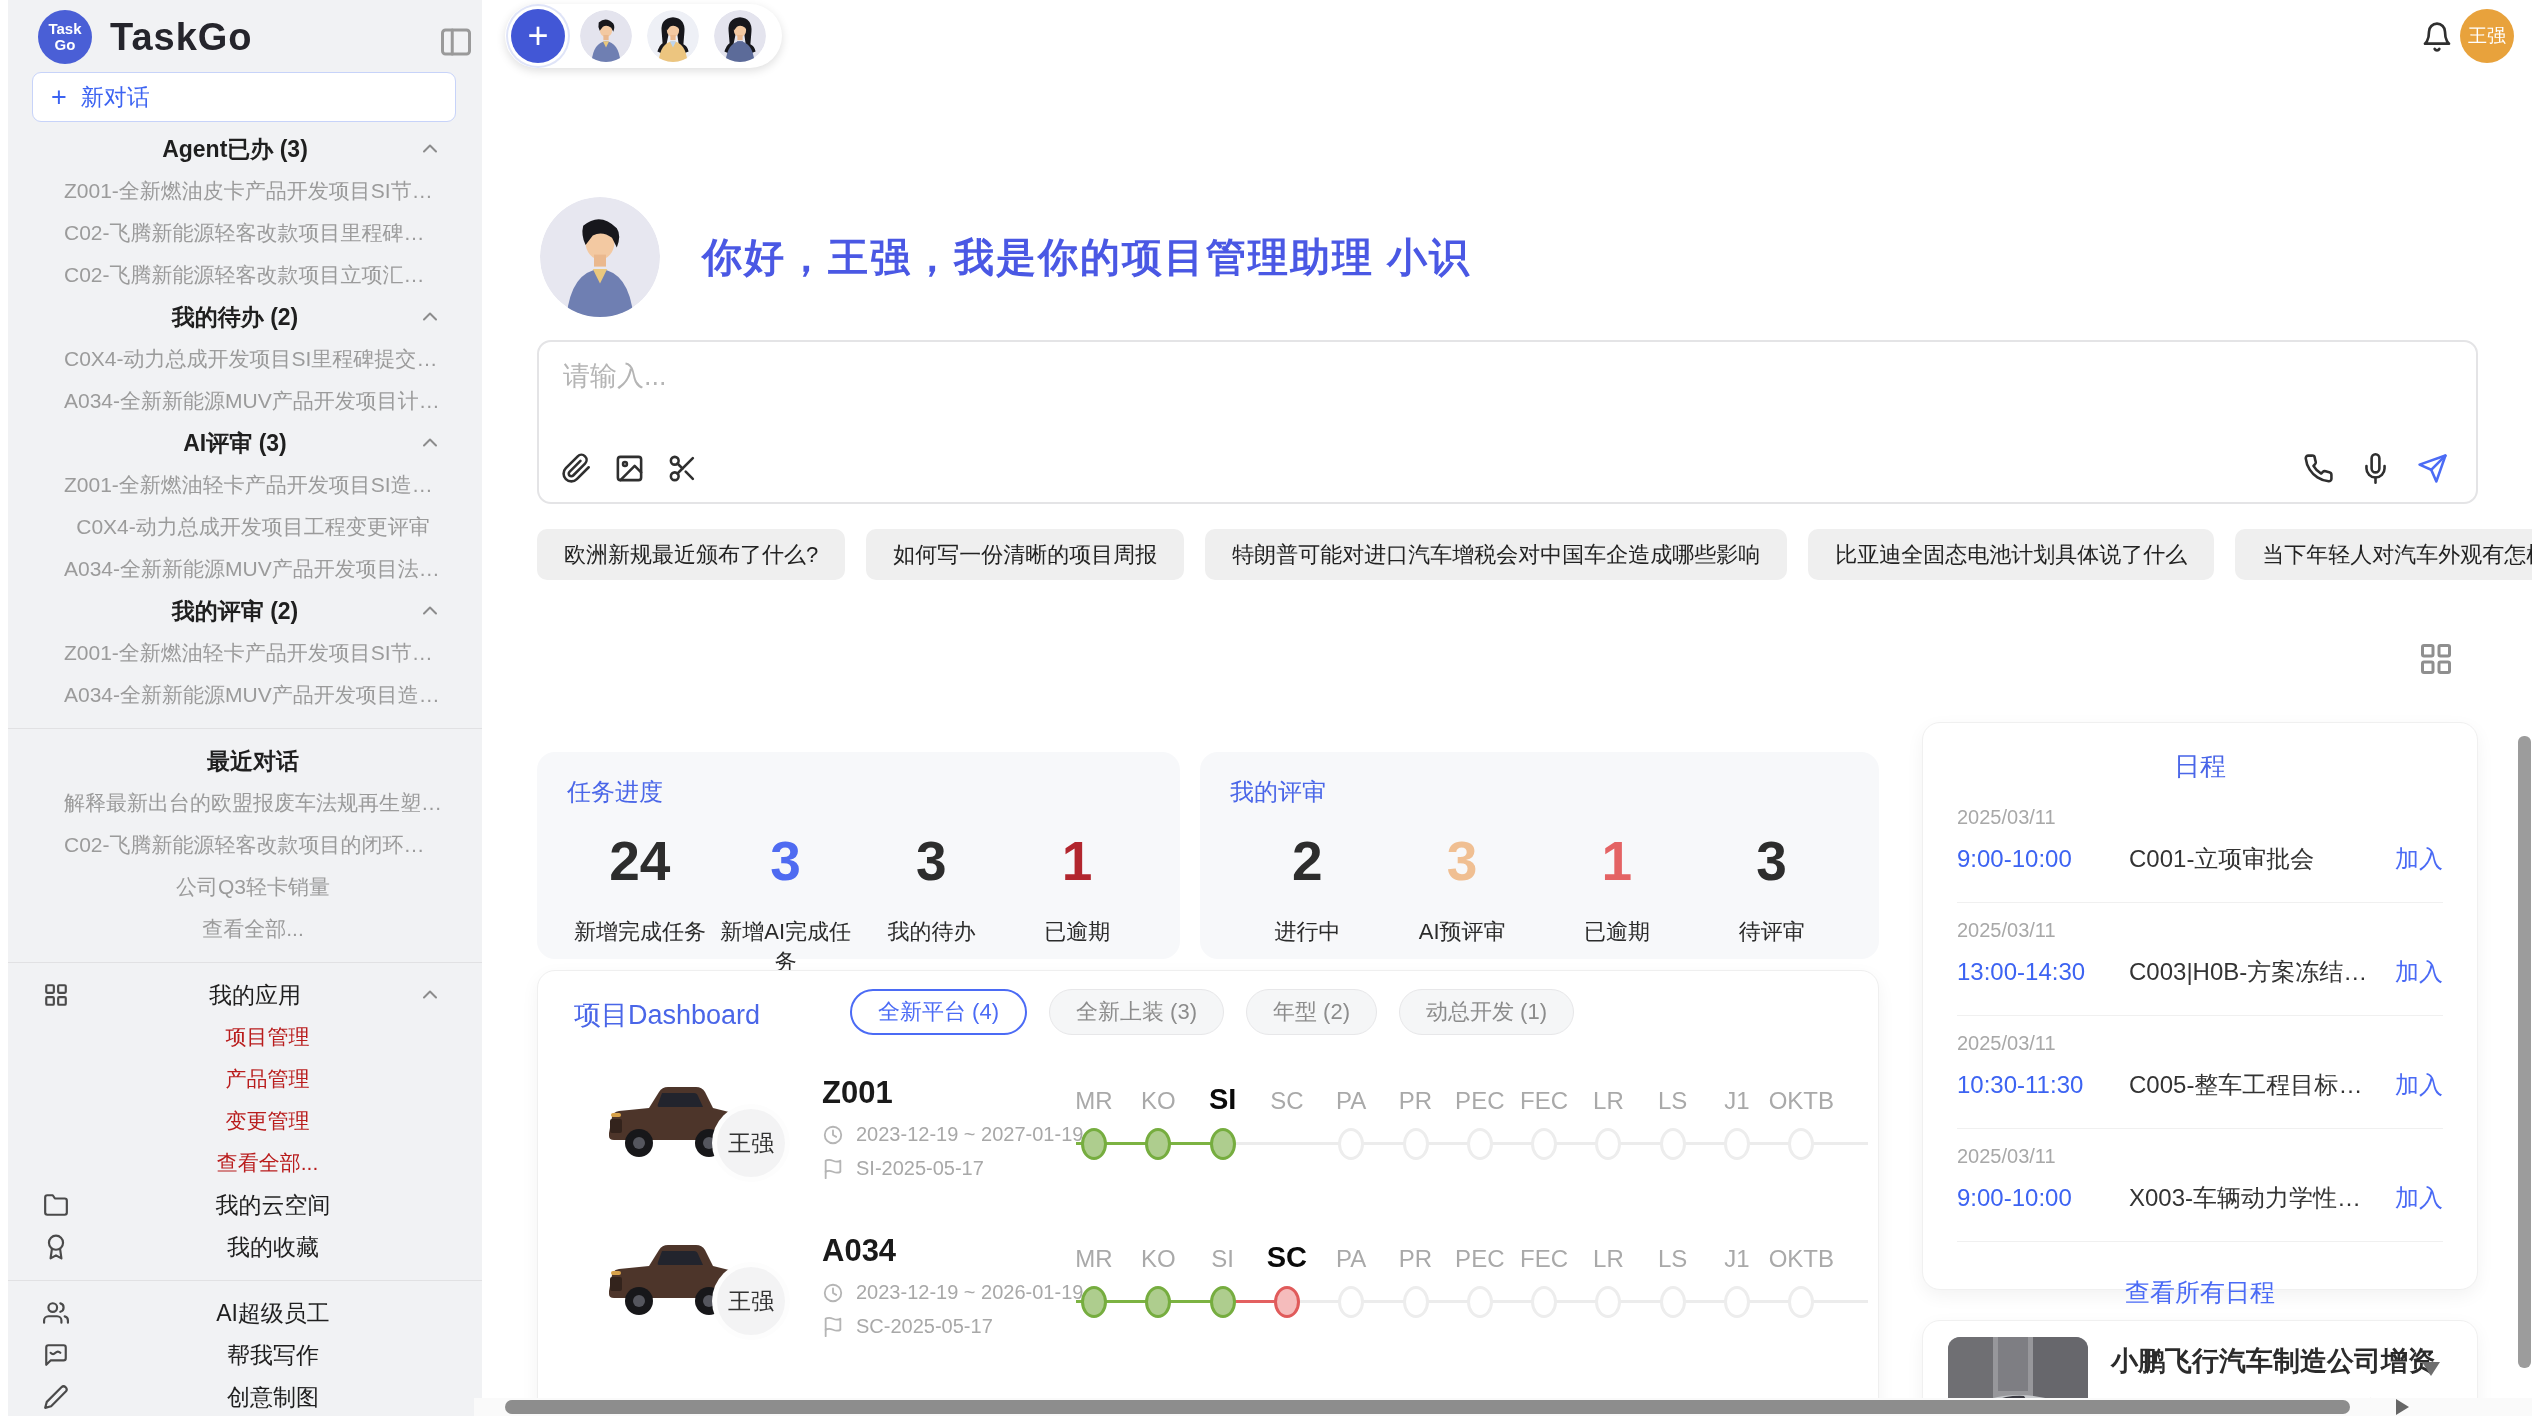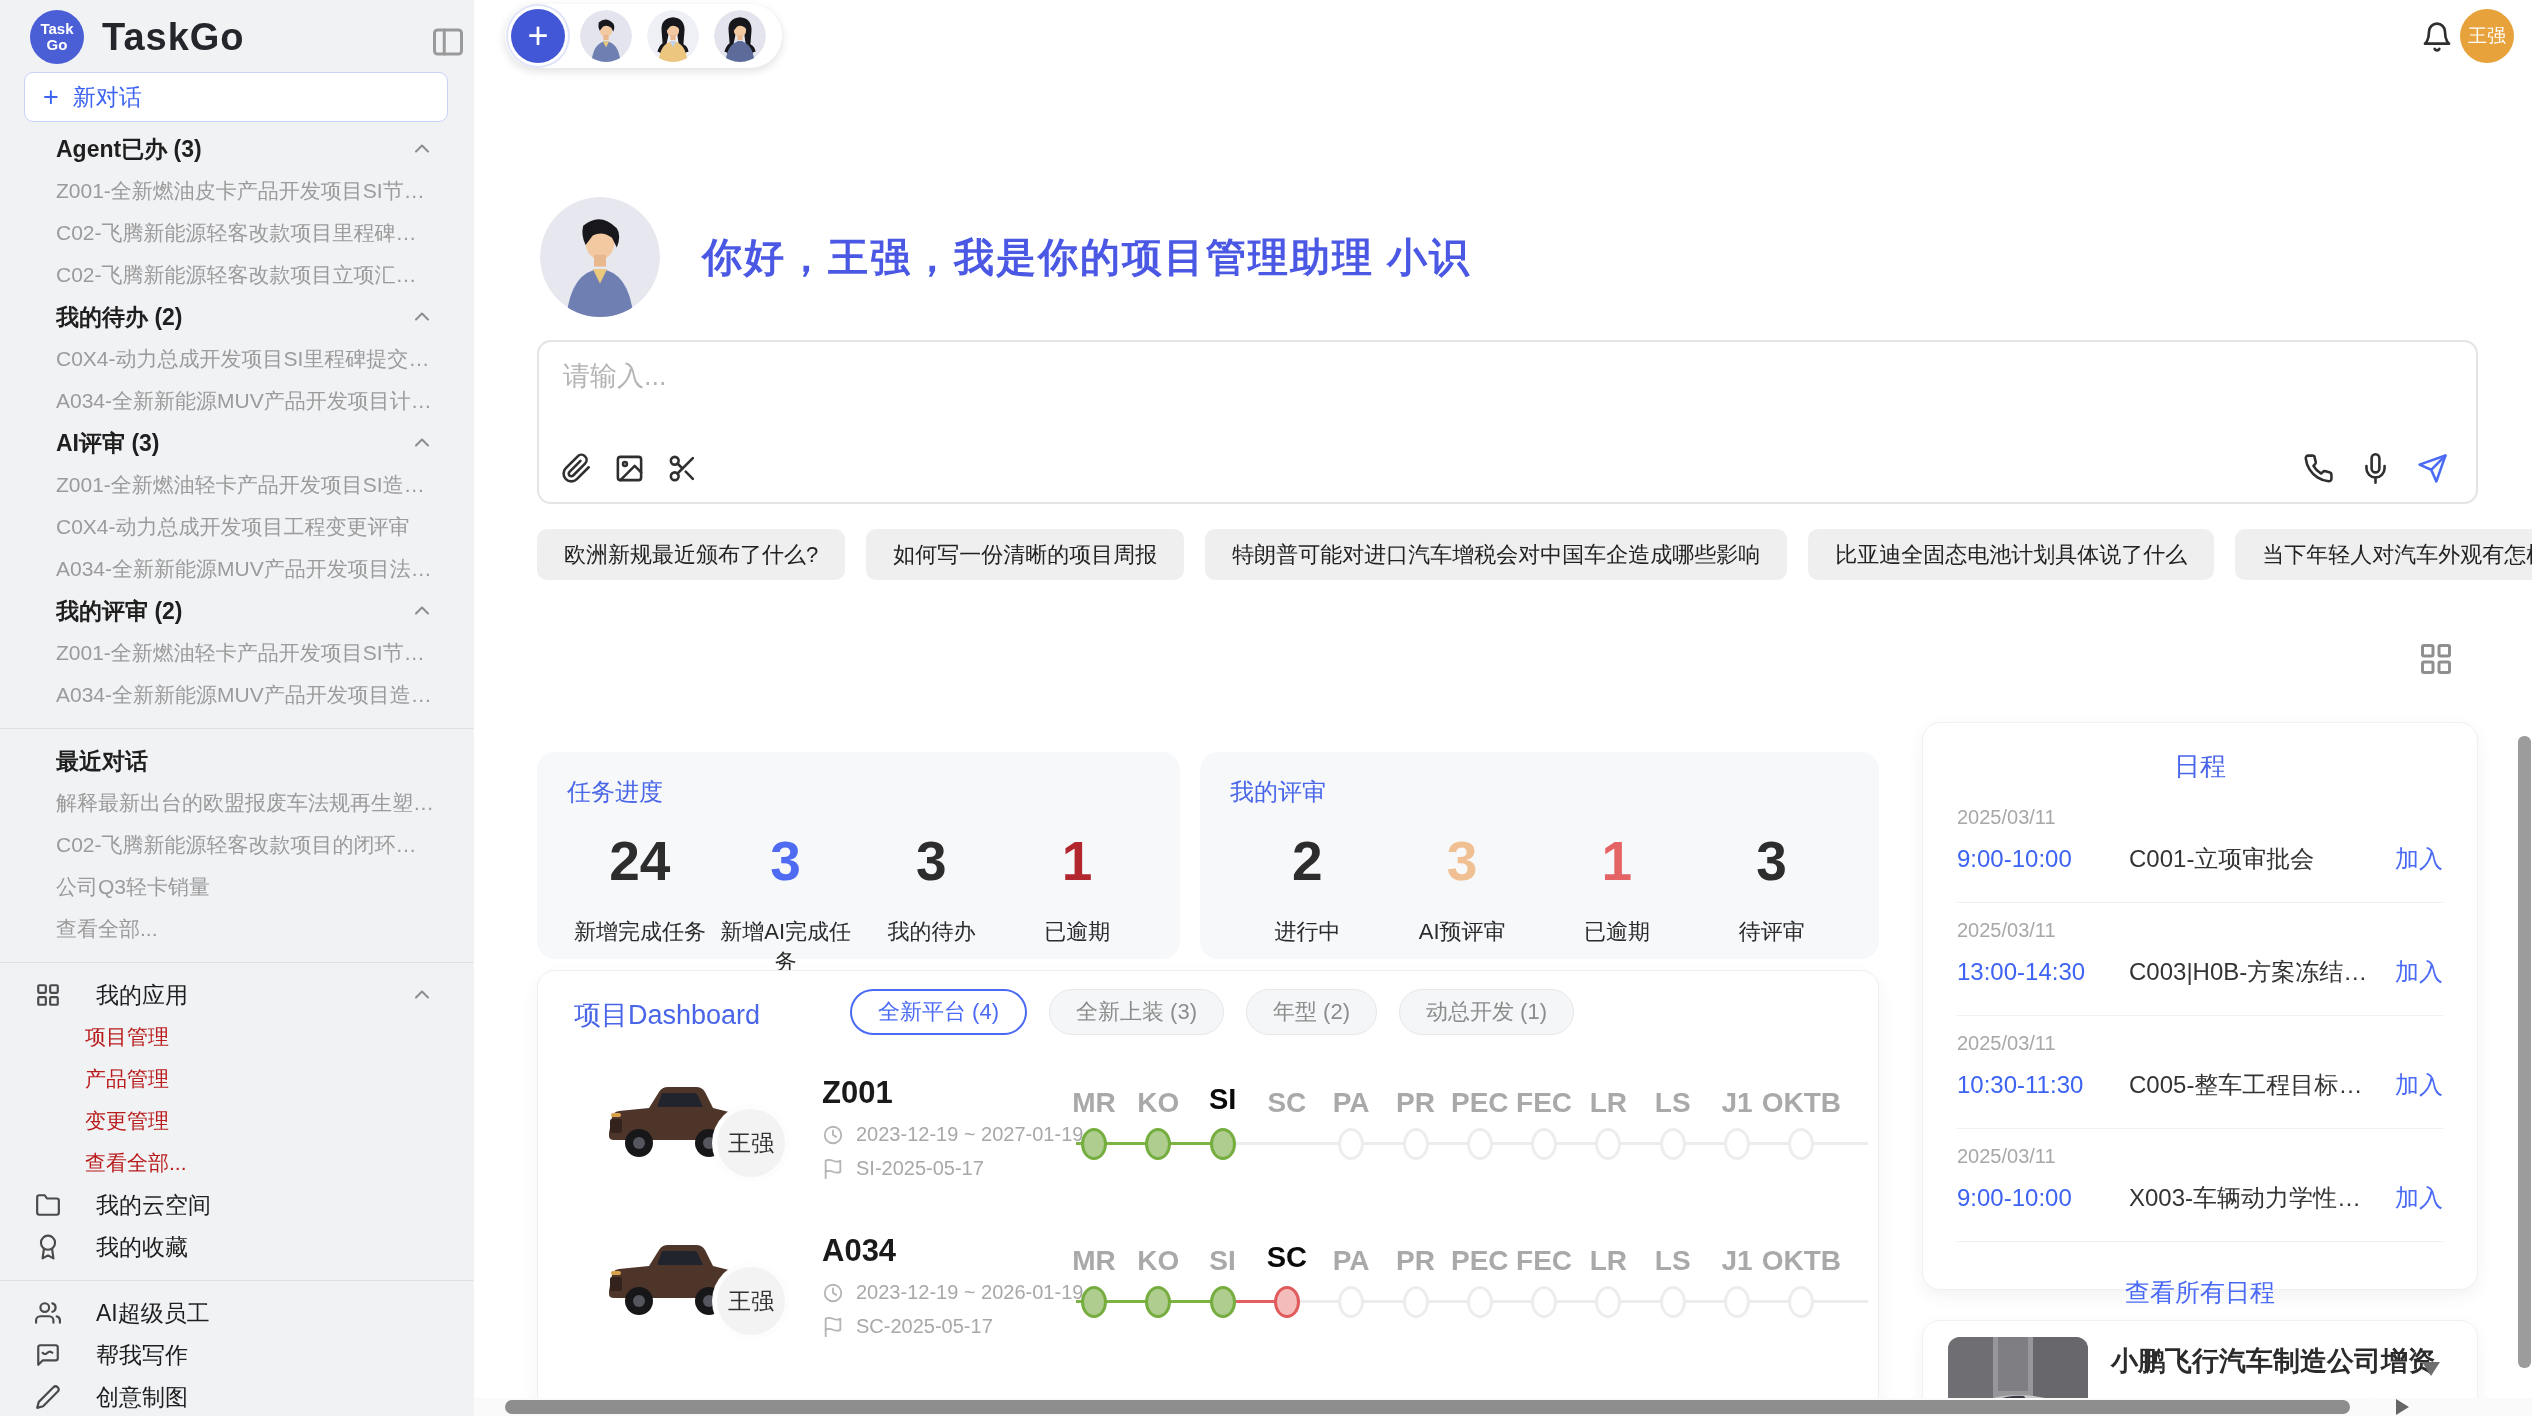--- a/index.html
+++ b/index.html
@@ -1,20 +1,20 @@
 <!DOCTYPE html>
 <html><head>
 <meta charset="utf-8">
 <style>
   html,body{margin:0;padding:0;background:#fff;}
   .page{position:relative;width:2532px;height:1416px;overflow:hidden;
         font-family:"Liberation Sans","DejaVu Sans",sans-serif;color:#262626;}
 
   
-  .sidebar{position:absolute;left:0;top:0;width:474px;height:1416px;background:#f1f2f4;}
+  .sidebar{position:absolute;left:8px;top:0;width:474px;height:1416px;background:#f1f2f4;text-align:center;}
   .sb-top{position:absolute;left:30px;top:10px;display:flex;align-items:center;gap:18px;}
   .logo-circle{width:54px;height:54px;border-radius:50%;background:#4a5fd6;color:#fff;
       display:flex;flex-direction:column;align-items:center;justify-content:center;
       font-size:15px;line-height:16px;font-weight:600;}
   .app-title{font-size:38px;font-weight:700;color:#25252c;letter-spacing:1px;}
   .panel-toggle{position:absolute;left:430px;top:24px;width:36px;height:36px;color:#9a9a9a;}
   .new-chat{position:absolute;left:24px;top:72px;width:424px;height:50px;background:#fff;
       border:1px solid #c7d3f9;border-radius:9px;display:flex;align-items:center;gap:14px;
       padding-left:18px;box-sizing:border-box;color:#3c63f2;font-size:23px;cursor:pointer;}
   .new-chat .plus{font-size:27px;font-weight:400;line-height:1;}
@@ -94,21 +94,21 @@
   .truck svg{width:100%;height:100%;display:block;}
   .owner-badge{position:absolute;left:179px;top:48px;width:68px;height:68px;border-radius:50%;
       background:#f3f3f4;box-shadow:0 0 0 5px #fdfdfd;display:flex;align-items:center;
       justify-content:center;font-size:23px;color:#333;}
   .proj-code{position:absolute;left:284px;top:14px;font-size:31px;font-weight:700;color:#1a1a1a;}
   .proj-meta{position:absolute;left:284px;display:flex;align-items:center;gap:12px;
       font-size:20px;color:#a8a8a8;}
   .proj-meta .micon{width:22px;height:22px;color:#b5b5b5;}
   .pm1{top:62px;} .pm2{top:96px;}
   .timeline{position:absolute;left:538px;top:20px;width:792px;height:120px;}
-  .tl-label{position:absolute;top:6px;transform:translateX(-50%);font-size:28px;color:#a9a9a9;white-space:nowrap;font-weight:bold;}
+  .tl-label{position:absolute;top:6px;transform:translateX(-50%);font-size:24px;color:#a9a9a9;white-space:nowrap;}
   .tl-label.current{font-size:29px;font-weight:700;color:#0a0a0a;top:2px;}
   .tl-seg{position:absolute;top:61px;height:3px;}
   .seg-done{background:#7cb342;}
   .seg-overdue{background:#e36060;}
   .seg-future{background:#ececec;}
   .tl-node{position:absolute;top:47px;width:26px;height:32px;border-radius:50%;box-sizing:border-box;
       transform:translateX(-50%);border:3px solid;}
   .node-done{border-color:#76ad3f;background:#aecd8e;}
   .node-overdue{border-color:#e05b5b;background:#f5bcbc;}
   .node-future{border-color:#ededed;background:#fff;}

